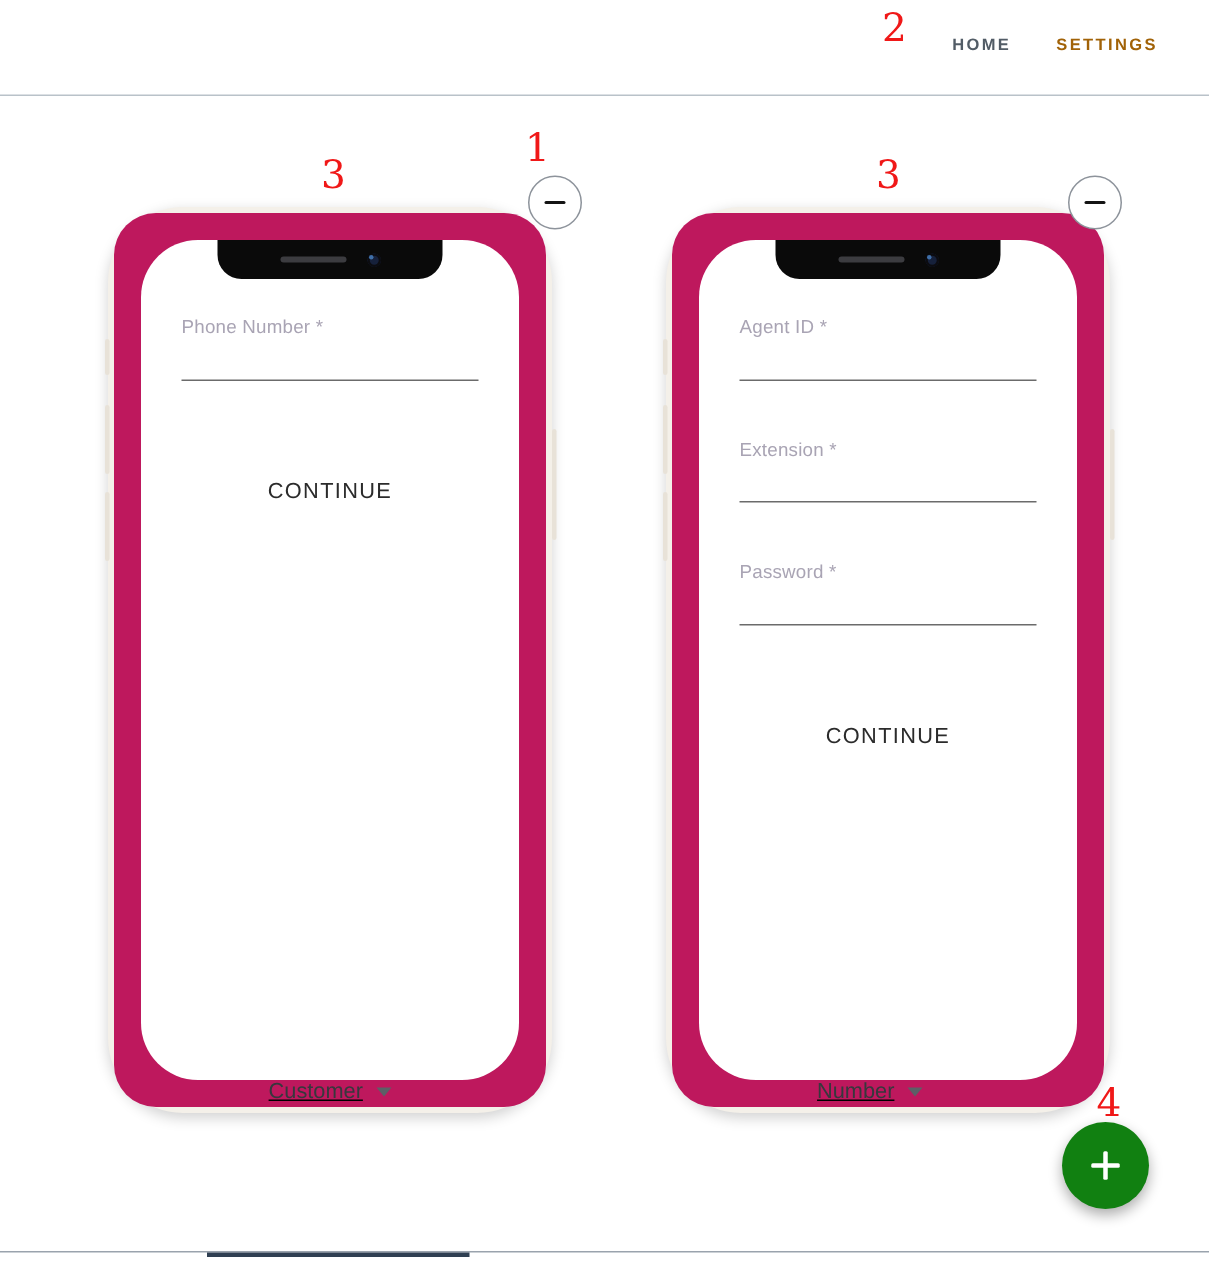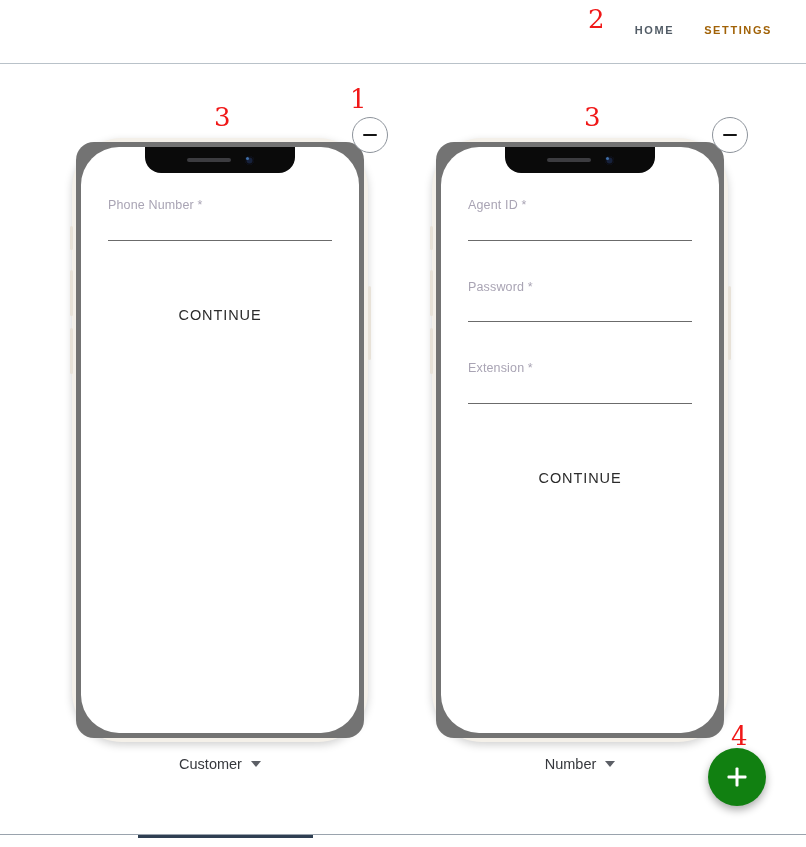--- a/index.html
+++ b/index.html
@@ -62,40 +62,40 @@
   #anno-3a { left: 214px; top: 104px; }
   #anno-3b { left: 584px; top: 104px; }
   #anno-4 { left: 731px; top: 723px; }
 
   
   .device-column {
     position: absolute;
     top: 138px;
   }
   #device-column-customer { left: 72px; }
-  #device-column-agent    { left: 432px; }
+  #device-column-agent    { left: 444px; }
 
   .phone-shell {
     position: relative;
     width: 296px;
     height: 604px;
     border-radius: 50px;
     background: #f4f0e9;
     box-shadow: 0 3px 9px rgba(0,0,0,0.18);
     box-sizing: border-box;
     padding: 4px;
   }
   .phone-body {
     position: relative;
     width: 100%;
     height: 100%;
-    border-radius: 18px;
-    background: #737373;
-    box-sizing: border-box;
-    padding: 5px;
+    border-radius: 28px;
+    background: #be185d;
+    box-sizing: border-box;
+    padding: 18px;
   }
   .phone-screen {
     position: relative;
     width: 100%;
     height: 100%;
     background: #ffffff;
     border-radius: 38px;
     overflow: hidden;
   }
   
@@ -208,27 +208,28 @@
   .minimize-bar {
     width: 14px;
     height: 2.5px;
     background: #141414;
     border-radius: 1px;
   }
 
   
   .role-select {
     position: absolute;
-    top: 756px;
+    top: 720px;
     width: 296px;
     display: flex;
     align-items: center;
     justify-content: center;
     gap: 9px;
     cursor: pointer;
+    text-decoration: underline;
   }
   #role-select-customer { left: 72px; }
   #role-select-agent    { left: 432px; }
   .role-label {
     font-size: 14.5px;
     color: #36383d;
   }
   .caret-down {
     width: 0; height: 0;
     border-left: 5.5px solid transparent;
@@ -358,31 +359,31 @@
         </div>
 
         <div class="form-area">
           <div class="field">
             <div class="field-label">Agent ID *</div>
             <div class="field-line"></div>
             <input type="text" style="position: absolute; left: 0px; top: 14px; width: 100%; height: 26px; border: none; outline: none; background: transparent; font-size: 13px; color: rgb(34, 34, 34); font-family: &quot;Liberation Sans&quot;, sans-serif;" placeholder="">
           </div>
 
           <div class="field">
+            <div class="field-label">Extension *</div>
+            <div class="field-line"></div>
+            <input type="text" style="position: absolute; left: 0px; top: 14px; width: 100%; height: 26px; border: none; outline: none; background: transparent; font-size: 13px; color: rgb(34, 34, 34); font-family: &quot;Liberation Sans&quot;, sans-serif;" placeholder="">
+          </div>
+
+          <div class="field">
             <div class="field-label">Password *</div>
             <div class="field-line"></div>
             <input type="password" style="position: absolute; left: 0px; top: 14px; width: 100%; height: 26px; border: none; outline: none; background: transparent; font-size: 13px; color: rgb(34, 34, 34); font-family: &quot;Liberation Sans&quot;, sans-serif;" placeholder="">
           </div>
 
-          <div class="field">
-            <div class="field-label">Extension *</div>
-            <div class="field-line"></div>
-            <input type="text" style="position: absolute; left: 0px; top: 14px; width: 100%; height: 26px; border: none; outline: none; background: transparent; font-size: 13px; color: rgb(34, 34, 34); font-family: &quot;Liberation Sans&quot;, sans-serif;" placeholder="">
-          </div>
-
           <div class="spacer-18"></div>
           <button class="continue-btn">CONTINUE</button>
         </div>
 
       </div>
     </div>
   </div>
 </div>
 
 <div class="minimize-btn" id="minimize-btn-agent">

